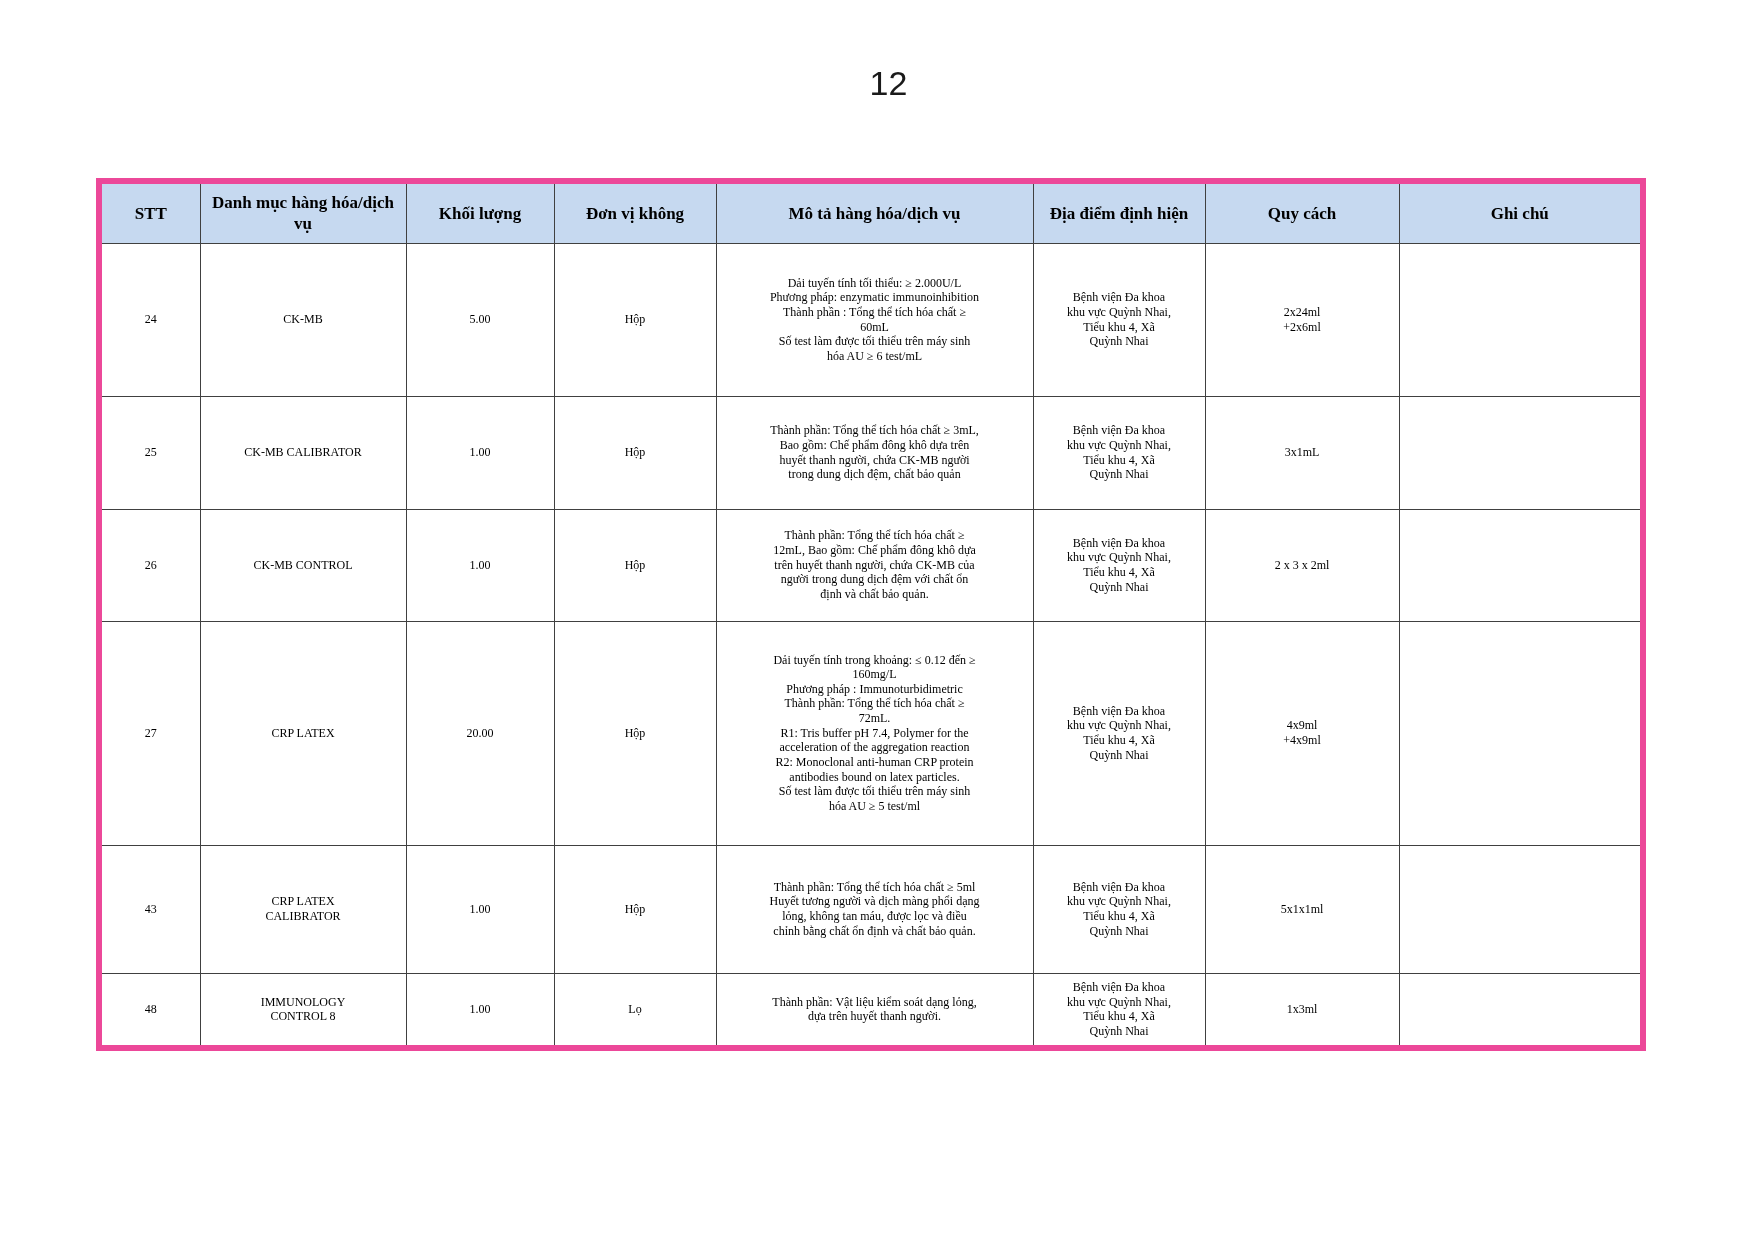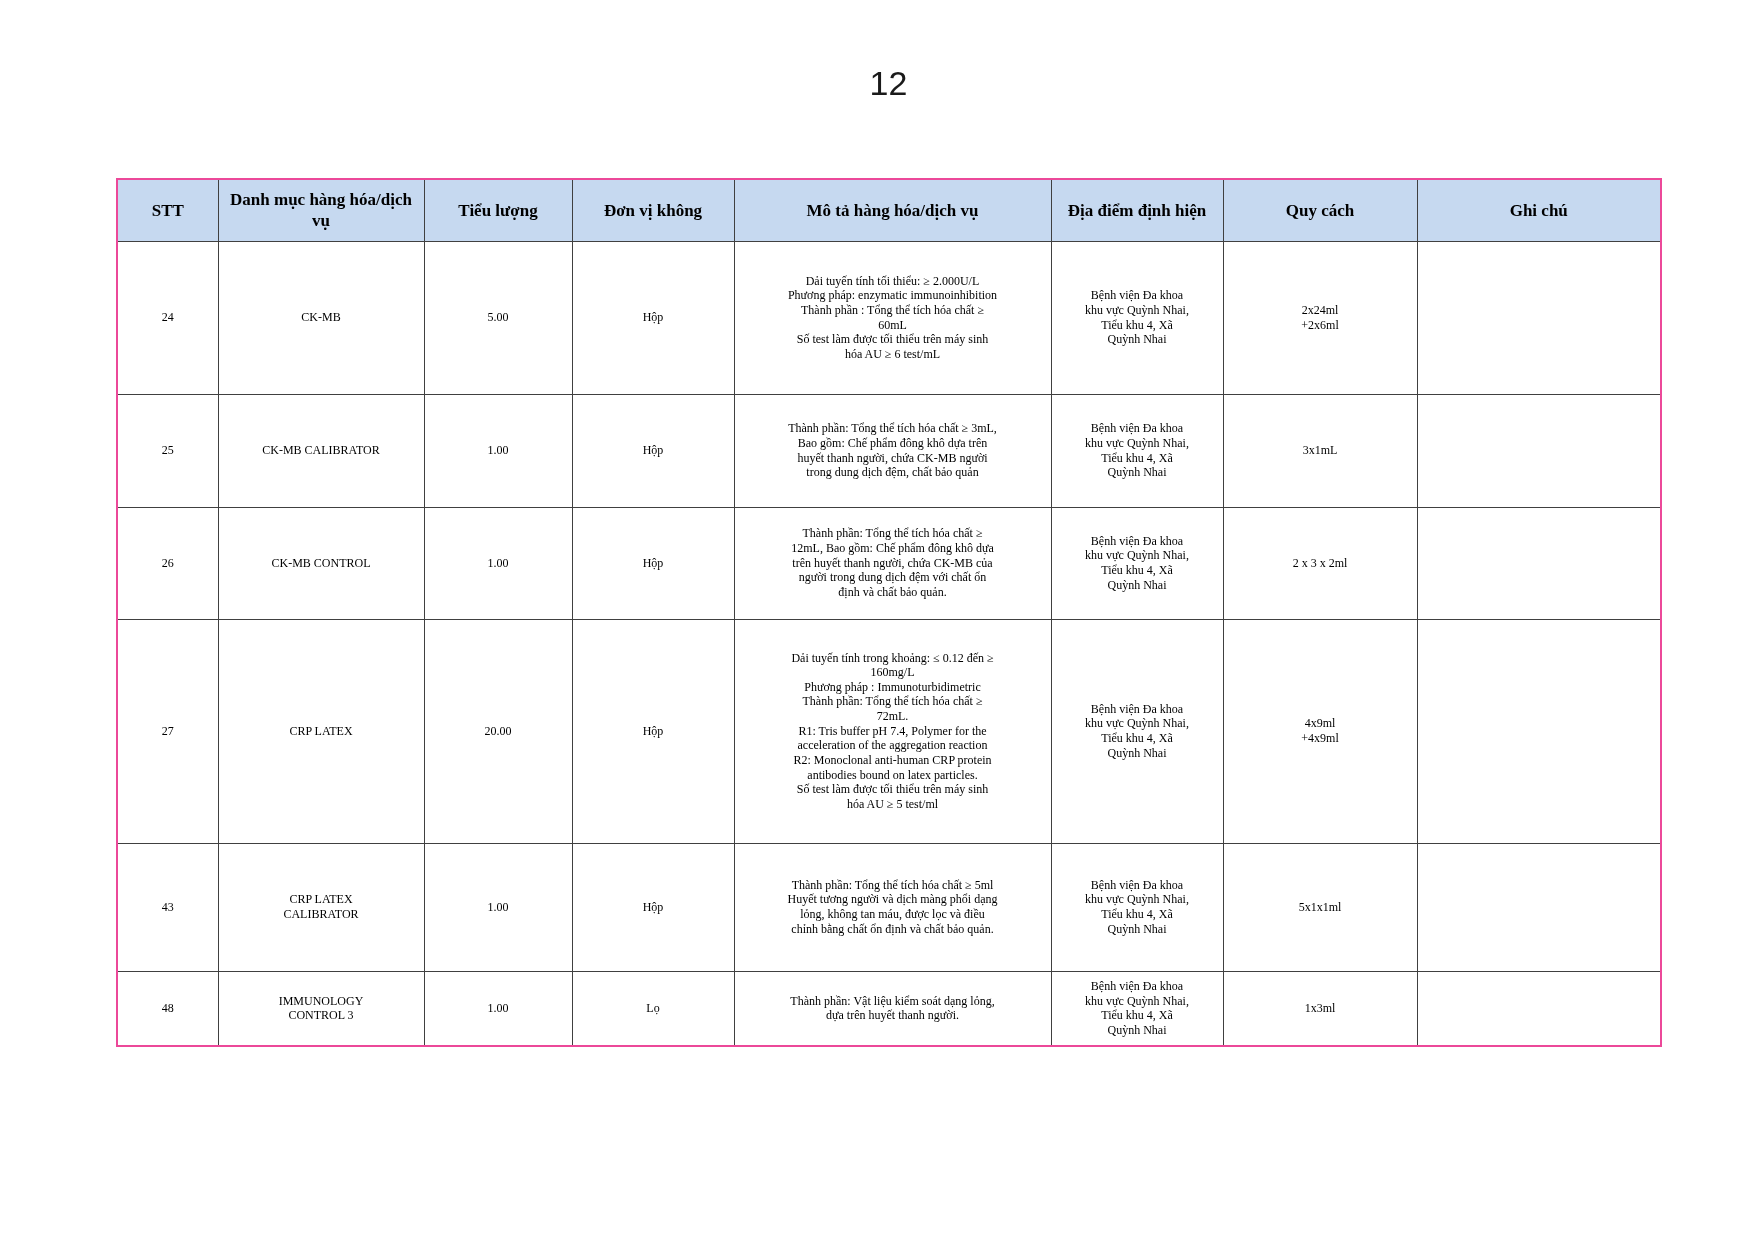--- a/index.html
+++ b/index.html
@@ -21,26 +21,26 @@
     left: 0;
     width: 100%;
     text-align: center;
     font-family: "Liberation Sans", sans-serif;
     font-size: 34px;
     color: #1a1a1a;
     margin-left: 11px;
   }
   table.goods {
     position: absolute;
-    left: 116px;
+    left: 96px;
     top: 178px;
     width: 1544px;
     border-collapse: collapse;
     table-layout: fixed;
-    border: 2px solid #ec4899;
+    border: 6px solid #ec4899;
   }
   table.goods th, table.goods td {
     border: 1px solid #404040;
     vertical-align: middle;
     text-align: center;
     padding: 2px 4px;
     color: #000000;
     white-space: pre-line;
     overflow: hidden;
   }
@@ -86,21 +86,21 @@
         <col class="c-unit">
       <col class="c-desc">
         <col class="c-loc">
         <col class="c-spec">
         <col class="c-note">
     </colgroup>
     <thead>
       <tr class="header-row">
         <th>STT</th>
         <th>Danh mục hàng hóa/dịch vụ</th>
-        <th>Tiểu lượng</th>
+        <th>Khối lượng</th>
         <th>Đơn vị không</th>
         <th>Mô tả hàng hóa/dịch vụ</th>
         <th>Địa điểm định hiện</th>
         <th>Quy cách</th>
         <th>Ghi chú</th>
       </tr>
     </thead>
     <tbody>
       <tr class="row-h-24">
         <td>24</td>
@@ -191,21 +191,21 @@
         <td>Bệnh viện Đa khoa
 khu vực Quỳnh Nhai,
 Tiểu khu 4, Xã
 Quỳnh Nhai</td>
         <td>5x1x1ml</td>
         <td></td>
       </tr>
       <tr class="row-h-29">
         <td>48</td>
         <td>IMMUNOLOGY
-CONTROL 3</td>
+CONTROL 8</td>
         <td>1.00</td>
         <td>Lọ</td>
         <td>Thành phần: Vật liệu kiểm soát dạng lỏng,
 dựa trên huyết thanh người.</td>
         <td>Bệnh viện Đa khoa
 khu vực Quỳnh Nhai,
 Tiểu khu 4, Xã
 Quỳnh Nhai</td>
         <td>1x3ml</td>
         <td></td>

